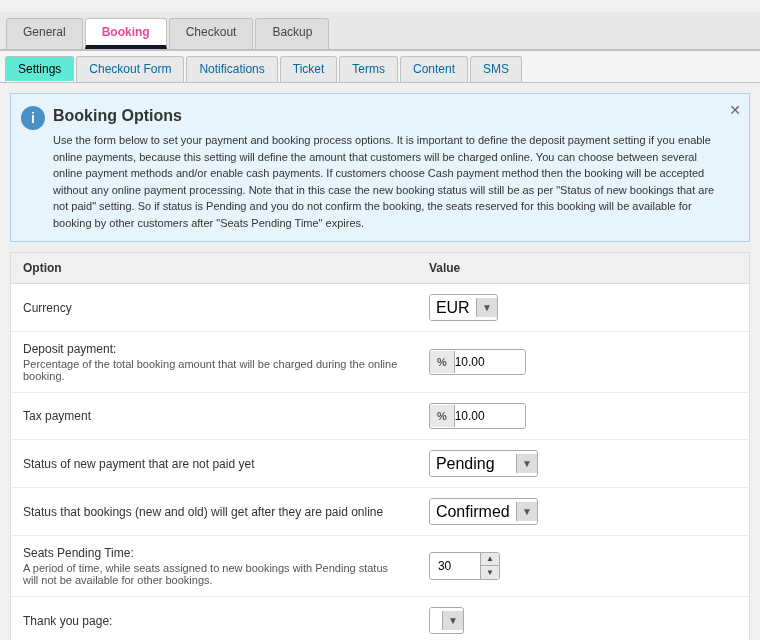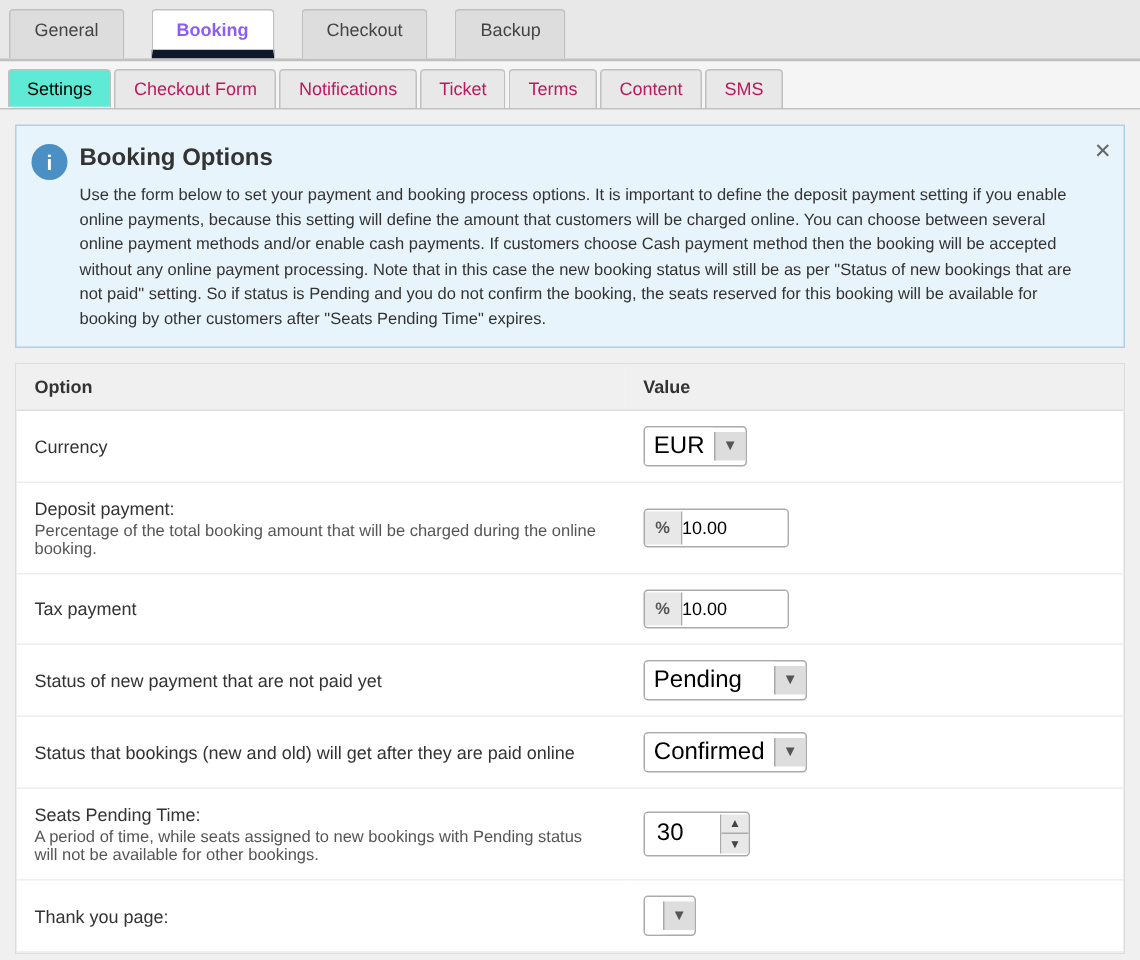--- a/index.html
+++ b/index.html
@@ -1,25 +1,25 @@
 <!DOCTYPE html>
 <html><head>
   <meta charset="utf-8">
   <style>
     * { box-sizing: border-box; margin: 0; padding: 0; }
     body { font-family: Arial, sans-serif; font-size: 12px; background: #f0f0f0; color: #333; width: 760px; }
 
     
-    .top-tabs { display: flex; background: #e8e8e8; border-bottom: 2px solid #c0c0c0; padding: 6px 6px 0; gap: 18px; }
+    .top-tabs { display: flex; background: #e8e8e8; border-bottom: 2px solid #c0c0c0; padding: 6px 6px 0; gap: 2px; margin-top: 12px; }
     .top-tab { padding: 6px 16px; border: 1px solid #c0c0c0; border-bottom: none; background: #ddd; cursor: pointer; border-radius: 3px 3px 0 0; font-size: 12px; color: #444; }
-    .top-tab.active { background: #fff; font-weight: bold; border-bottom: 6px solid #0f172a; color: #8b5cf6; }
+    .top-tab.active { background: #fff; font-weight: bold; border-bottom: 4px solid #0f172a; color: #ec4899; }
 
     
     .sub-tabs { display: flex; background: #f5f5f5; border-bottom: 1px solid #c0c0c0; padding: 5px 5px 0; gap: 2px; }
-    .sub-tab { padding: 5px 12px; border: 1px solid #c0c0c0; border-bottom: none; background: #e8e8e8; cursor: pointer; border-radius: 3px 3px 0 0; font-size: 12px; color: #be185d; }
+    .sub-tab { padding: 5px 12px; border: 1px solid #c0c0c0; border-bottom: none; background: #e8e8e8; cursor: pointer; border-radius: 3px 3px 0 0; font-size: 12px; color: #0369a1; }
     .sub-tab.active { background: #5eead4; border-bottom: 1px solid #fff; color: #000; }
 
     
     .info-box { background: #e8f4fb; border: 1px solid #b0d0e8; margin: 10px; padding: 10px 30px 10px 10px; display: flex; gap: 8px; position: relative; font-size: 11px; line-height: 1.5; color: #333; }
     .info-icon { width: 24px; height: 24px; min-width: 24px; background: #4a90c4; border-radius: 50%; display: flex; align-items: center; justify-content: center; color: white; font-weight: bold; font-size: 14px; margin-top: 2px; }
     .info-title { font-weight: bold; margin-bottom: 4px; font-size: 16px; }
     .info-close { position: absolute; top: 6px; right: 8px; cursor: pointer; color: #666; font-size: 14px; }
 
     
     .content { background: #fff; margin: 0 10px 4px; border: 1px solid #ddd; }
@@ -36,21 +36,21 @@
     
     .select-wrap { display: inline-flex; align-items: center; border: 1px solid #aaa; border-radius: 3px; overflow: hidden; background: #fff; }
     .select-wrap select { border: none; outline: none; padding: 4px 6px; font-size: 16px; background: #fff; cursor: pointer; appearance: none; -webkit-appearance: none; }
     .select-arrow { background: #ddd; border-left: 1px solid #aaa; padding: 4px 5px; font-size: 10px; color: #555; display: flex; align-items: center; cursor: pointer; }
 
     .input-group { display: inline-flex; align-items: center; border: 1px solid #aaa; border-radius: 3px; overflow: hidden; }
     .input-group .prefix { background: #e8e8e8; padding: 5px 7px; border-right: 1px solid #aaa; font-size: 11px; color: #555; font-weight: bold; }
     .input-group input { border: none; outline: none; padding: 5px 0; width: 70px; font-size: 12px; }
 
     .spinner-wrap { display: inline-flex; align-items: center; border: 1px solid #aaa; border-radius: 3px; overflow: hidden; }
-    .spinner-wrap input { border: none; outline: none; padding: 5px 8px; width: 50px; font-size: 16px; }
+    .spinner-wrap input { border: none; outline: none; padding: 5px 8px; width: 50px; font-size: 12px; }
     .spinner-buttons { display: flex; flex-direction: column; border-left: 1px solid #aaa; }
     .spinner-btn { background: #e8e8e8; border: none; width: 18px; height: 13px; cursor: pointer; display: flex; align-items: center; justify-content: center; font-size: 8px; color: #444; line-height: 1; }
     .spinner-btn:first-child { border-bottom: 1px solid #aaa; }
     .deposit-sub { font-size: 11px; color: #555; margin-top: 2px; }
   </style>
 </head>
 <body>
 
 <div class="top-tabs">
   <div class="top-tab">General</div>

